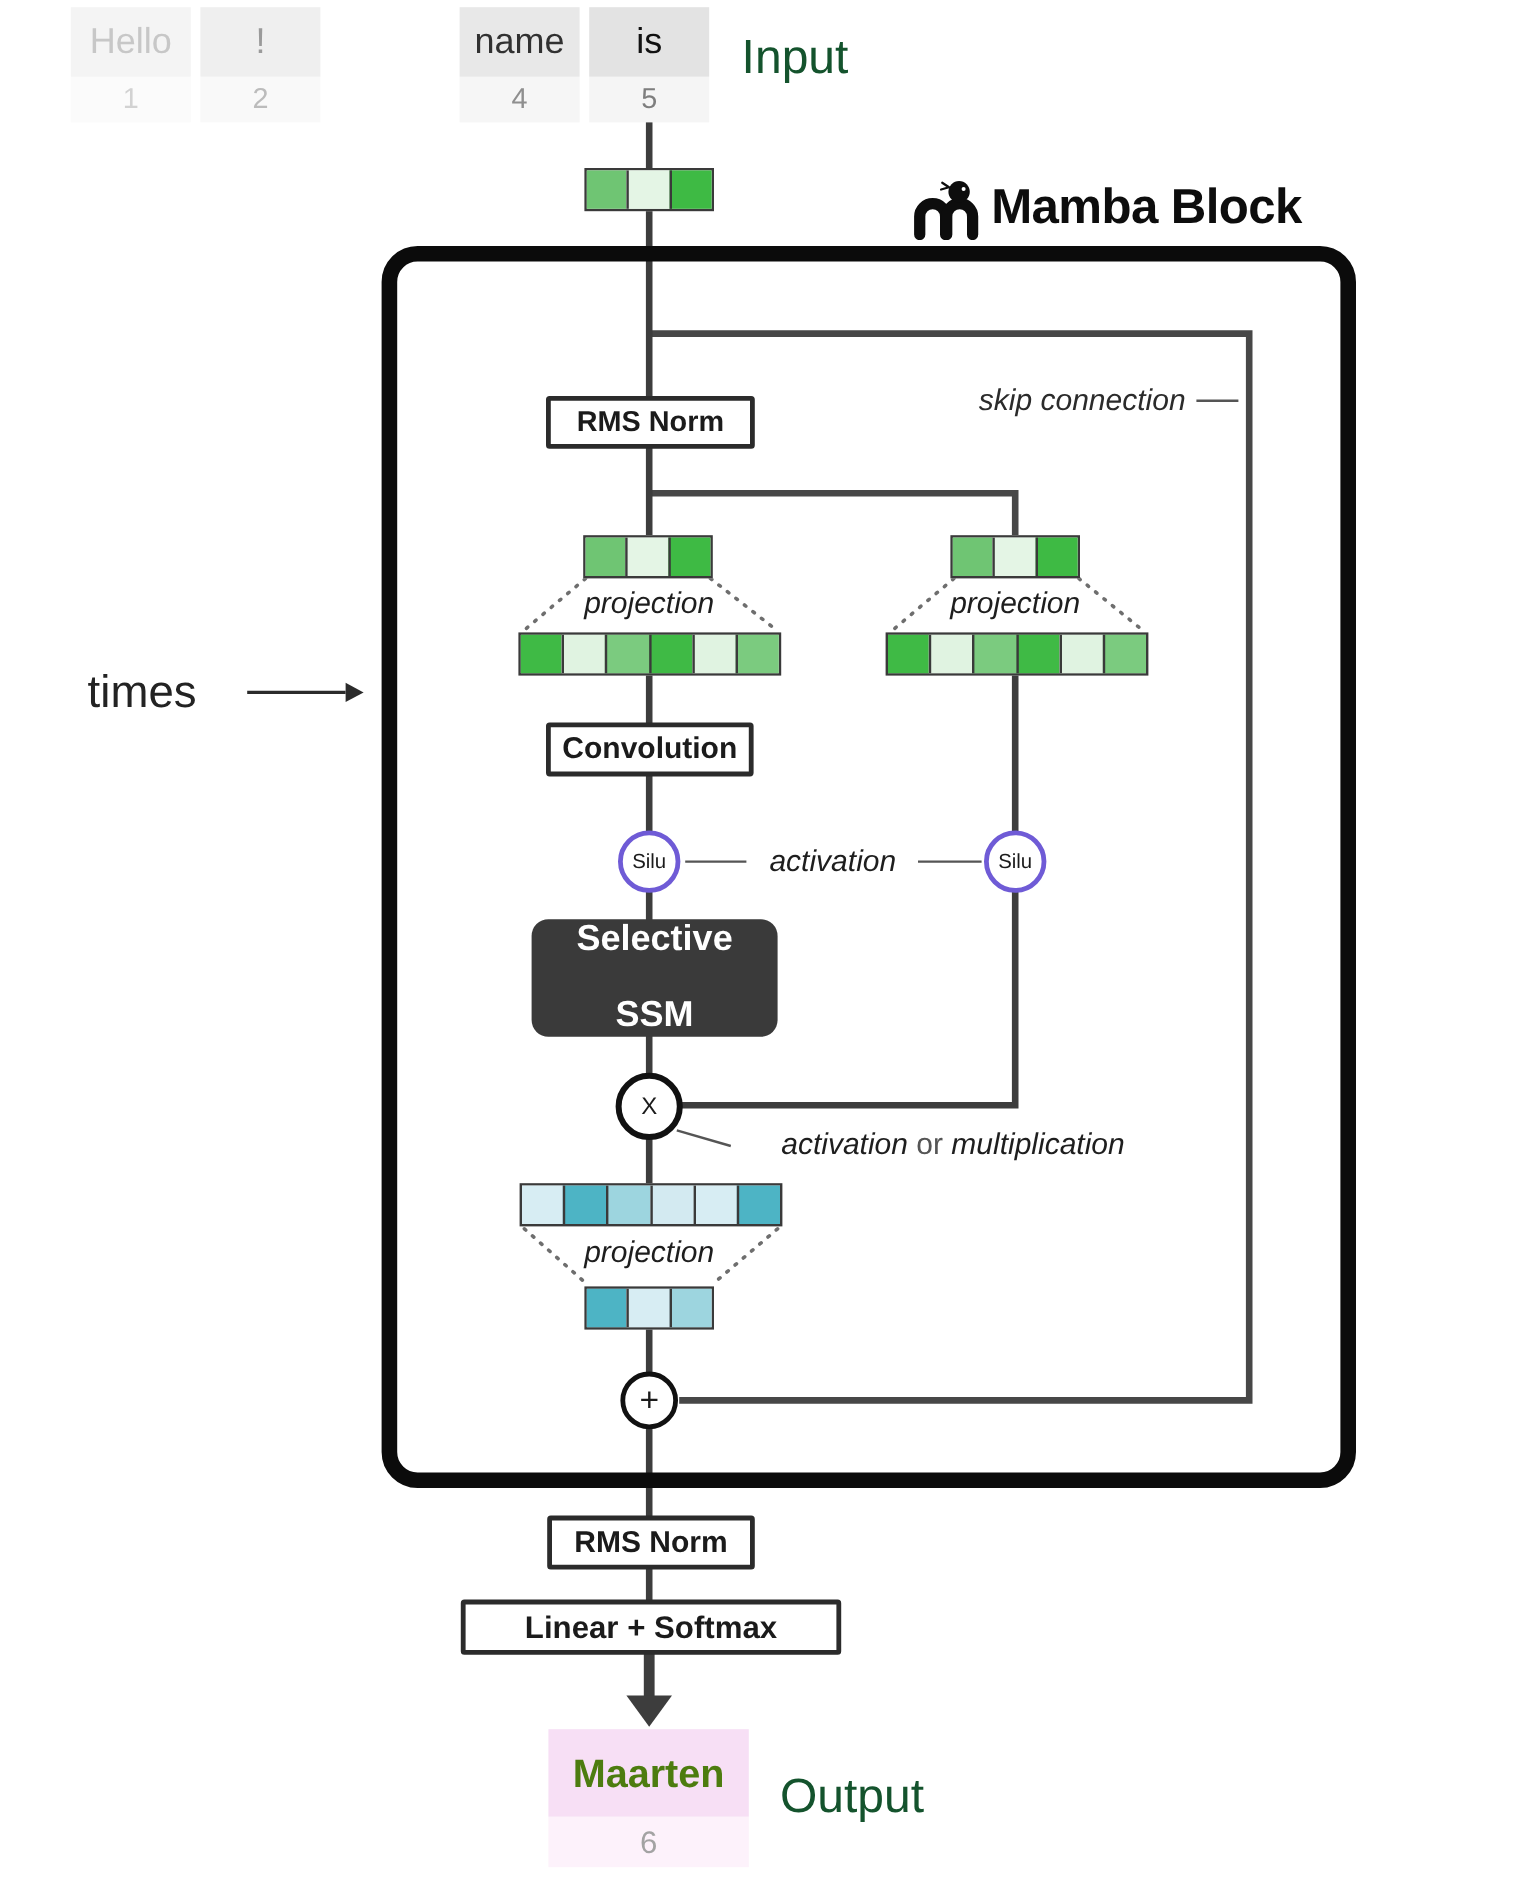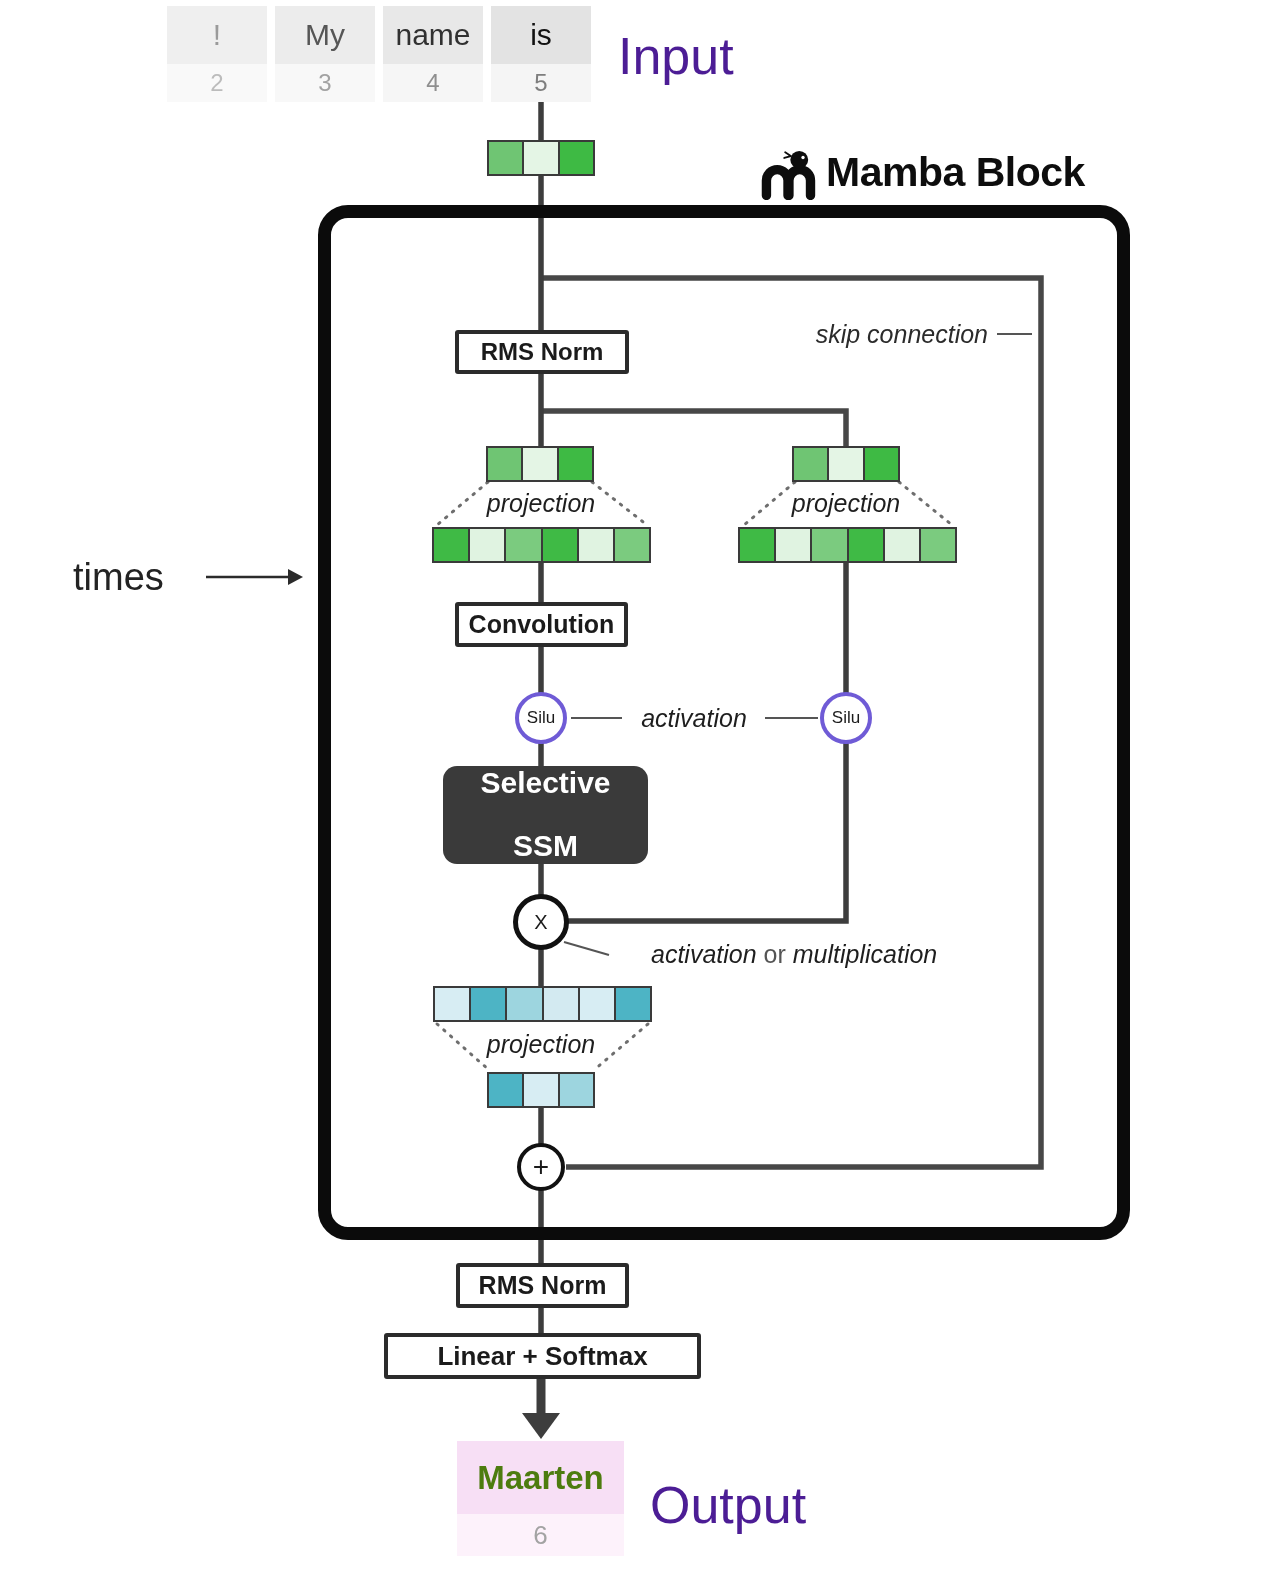--- a/index.html
+++ b/index.html
@@ -5,21 +5,21 @@
   html,body{margin:0;padding:0;background:#fff;}
   #canvas{
     position:relative;width:1280px;height:1573px;overflow:hidden;
     font-family:"Liberation Sans","DejaVu Sans",sans-serif;background:#fff;
   }
   
   .token{position:absolute;top:6px;width:100px;text-align:center;}
   .token-word{height:58px;display:flex;align-items:center;justify-content:center;
     font-size:30px;font-weight:500;}
   .token-num{height:38px;display:flex;align-items:center;justify-content:center;font-size:24px;}
-  .big-label{position:absolute;font-size:52px;color:#4c1d95;}
+  .big-label{position:absolute;font-size:40px;color:#14532d;}
   
   .vec{position:absolute;height:36px;display:flex;border:2px solid #3a3a3a;box-sizing:border-box;background:#fff;}
   .vec .cell{flex:1;border-left:2px solid #3a3a3a;}
   .vec .cell:first-child{border-left:none;}
   
   .wbox{position:absolute;background:#fff;border:4px solid var(--box-border,#2b2b2b);
     border-radius:3px;box-sizing:border-box;display:flex;align-items:center;justify-content:center;
     font-weight:700;color:#1b1b1b;}
   
   .circ{position:absolute;border-radius:50%;background:#fff;box-sizing:border-box;
@@ -88,27 +88,27 @@
 
     <path class="thinline" d="M 997 334 H 1032"></path>
     <path class="thinline" d="M 571 718 H 622"></path>
     <path class="thinline" d="M 765 718 H 818"></path>
     <path class="thinline" d="M 564 942 L 609 955"></path>
 
     <path class="thinline" style="stroke:#2b2b2b;stroke-width:2.6" d="M 206 577 H 288"></path>
     <polygon points="288,569 288,585 303,577" fill="#2b2b2b"></polygon>
   </svg>
 
+  <div class="token" style="left:59px">
+    <div class="token-word" style="background: rgb(244, 244, 244); color: rgb(199, 199, 199);">Hello</div>
+    <div class="token-num" style="background: rgb(251, 251, 251); color: rgb(210, 210, 210);">1</div>
+  </div>
   <div class="token" style="left:167px">
     <div class="token-word" style="background: rgb(239, 239, 239); color: rgb(154, 154, 154);">!</div>
     <div class="token-num" style="background: rgb(249, 249, 249); color: rgb(188, 188, 188);">2</div>
-  </div>
-  <div class="token" style="left:275px">
-    <div class="token-word" style="background: rgb(236, 236, 236); color: rgb(86, 86, 86);">My</div>
-    <div class="token-num" style="background: rgb(248, 248, 248); color: rgb(162, 162, 162);">3</div>
   </div>
   <div class="token" style="left:383px">
     <div class="token-word" style="background: rgb(232, 232, 232); color: rgb(49, 49, 49);">name</div>
     <div class="token-num" style="background: rgb(246, 246, 246); color: rgb(143, 143, 143);">4</div>
   </div>
   <div class="token" style="left:491px">
     <div class="token-word" style="background: rgb(227, 227, 227); color: rgb(17, 17, 17);">is</div>
     <div class="token-num" style="background: rgb(245, 245, 245); color: rgb(126, 126, 126);">5</div>
   </div>
 

